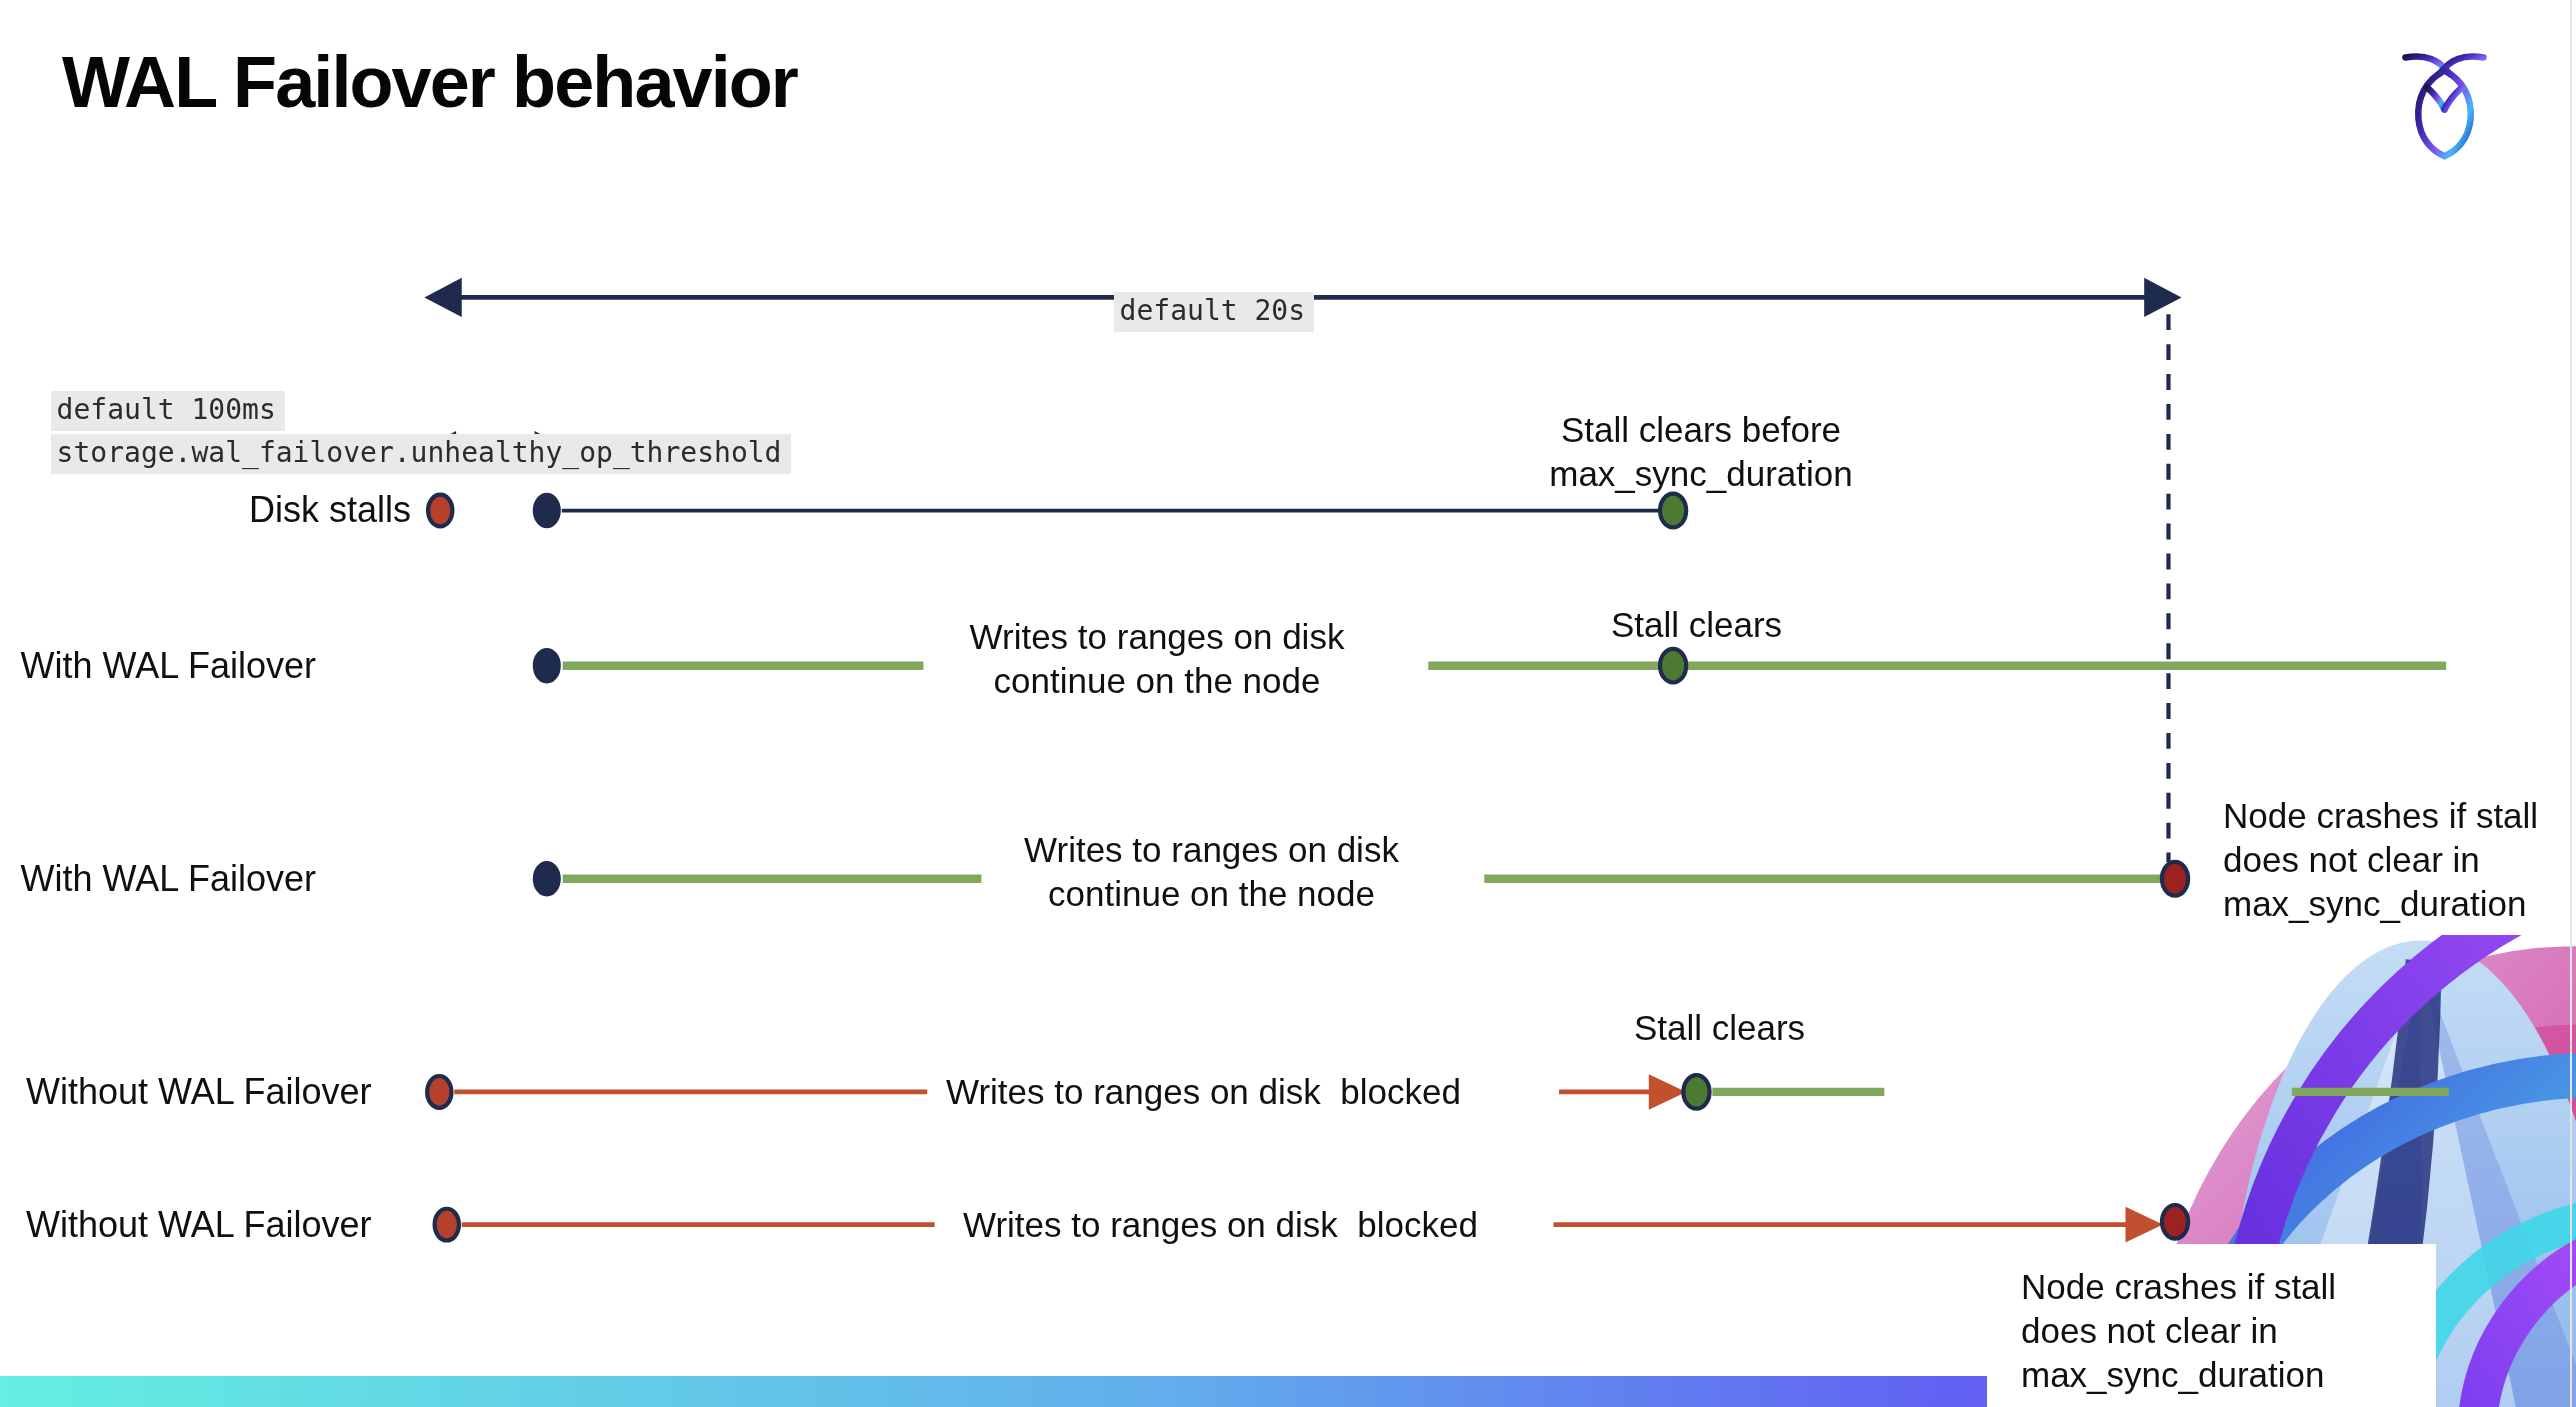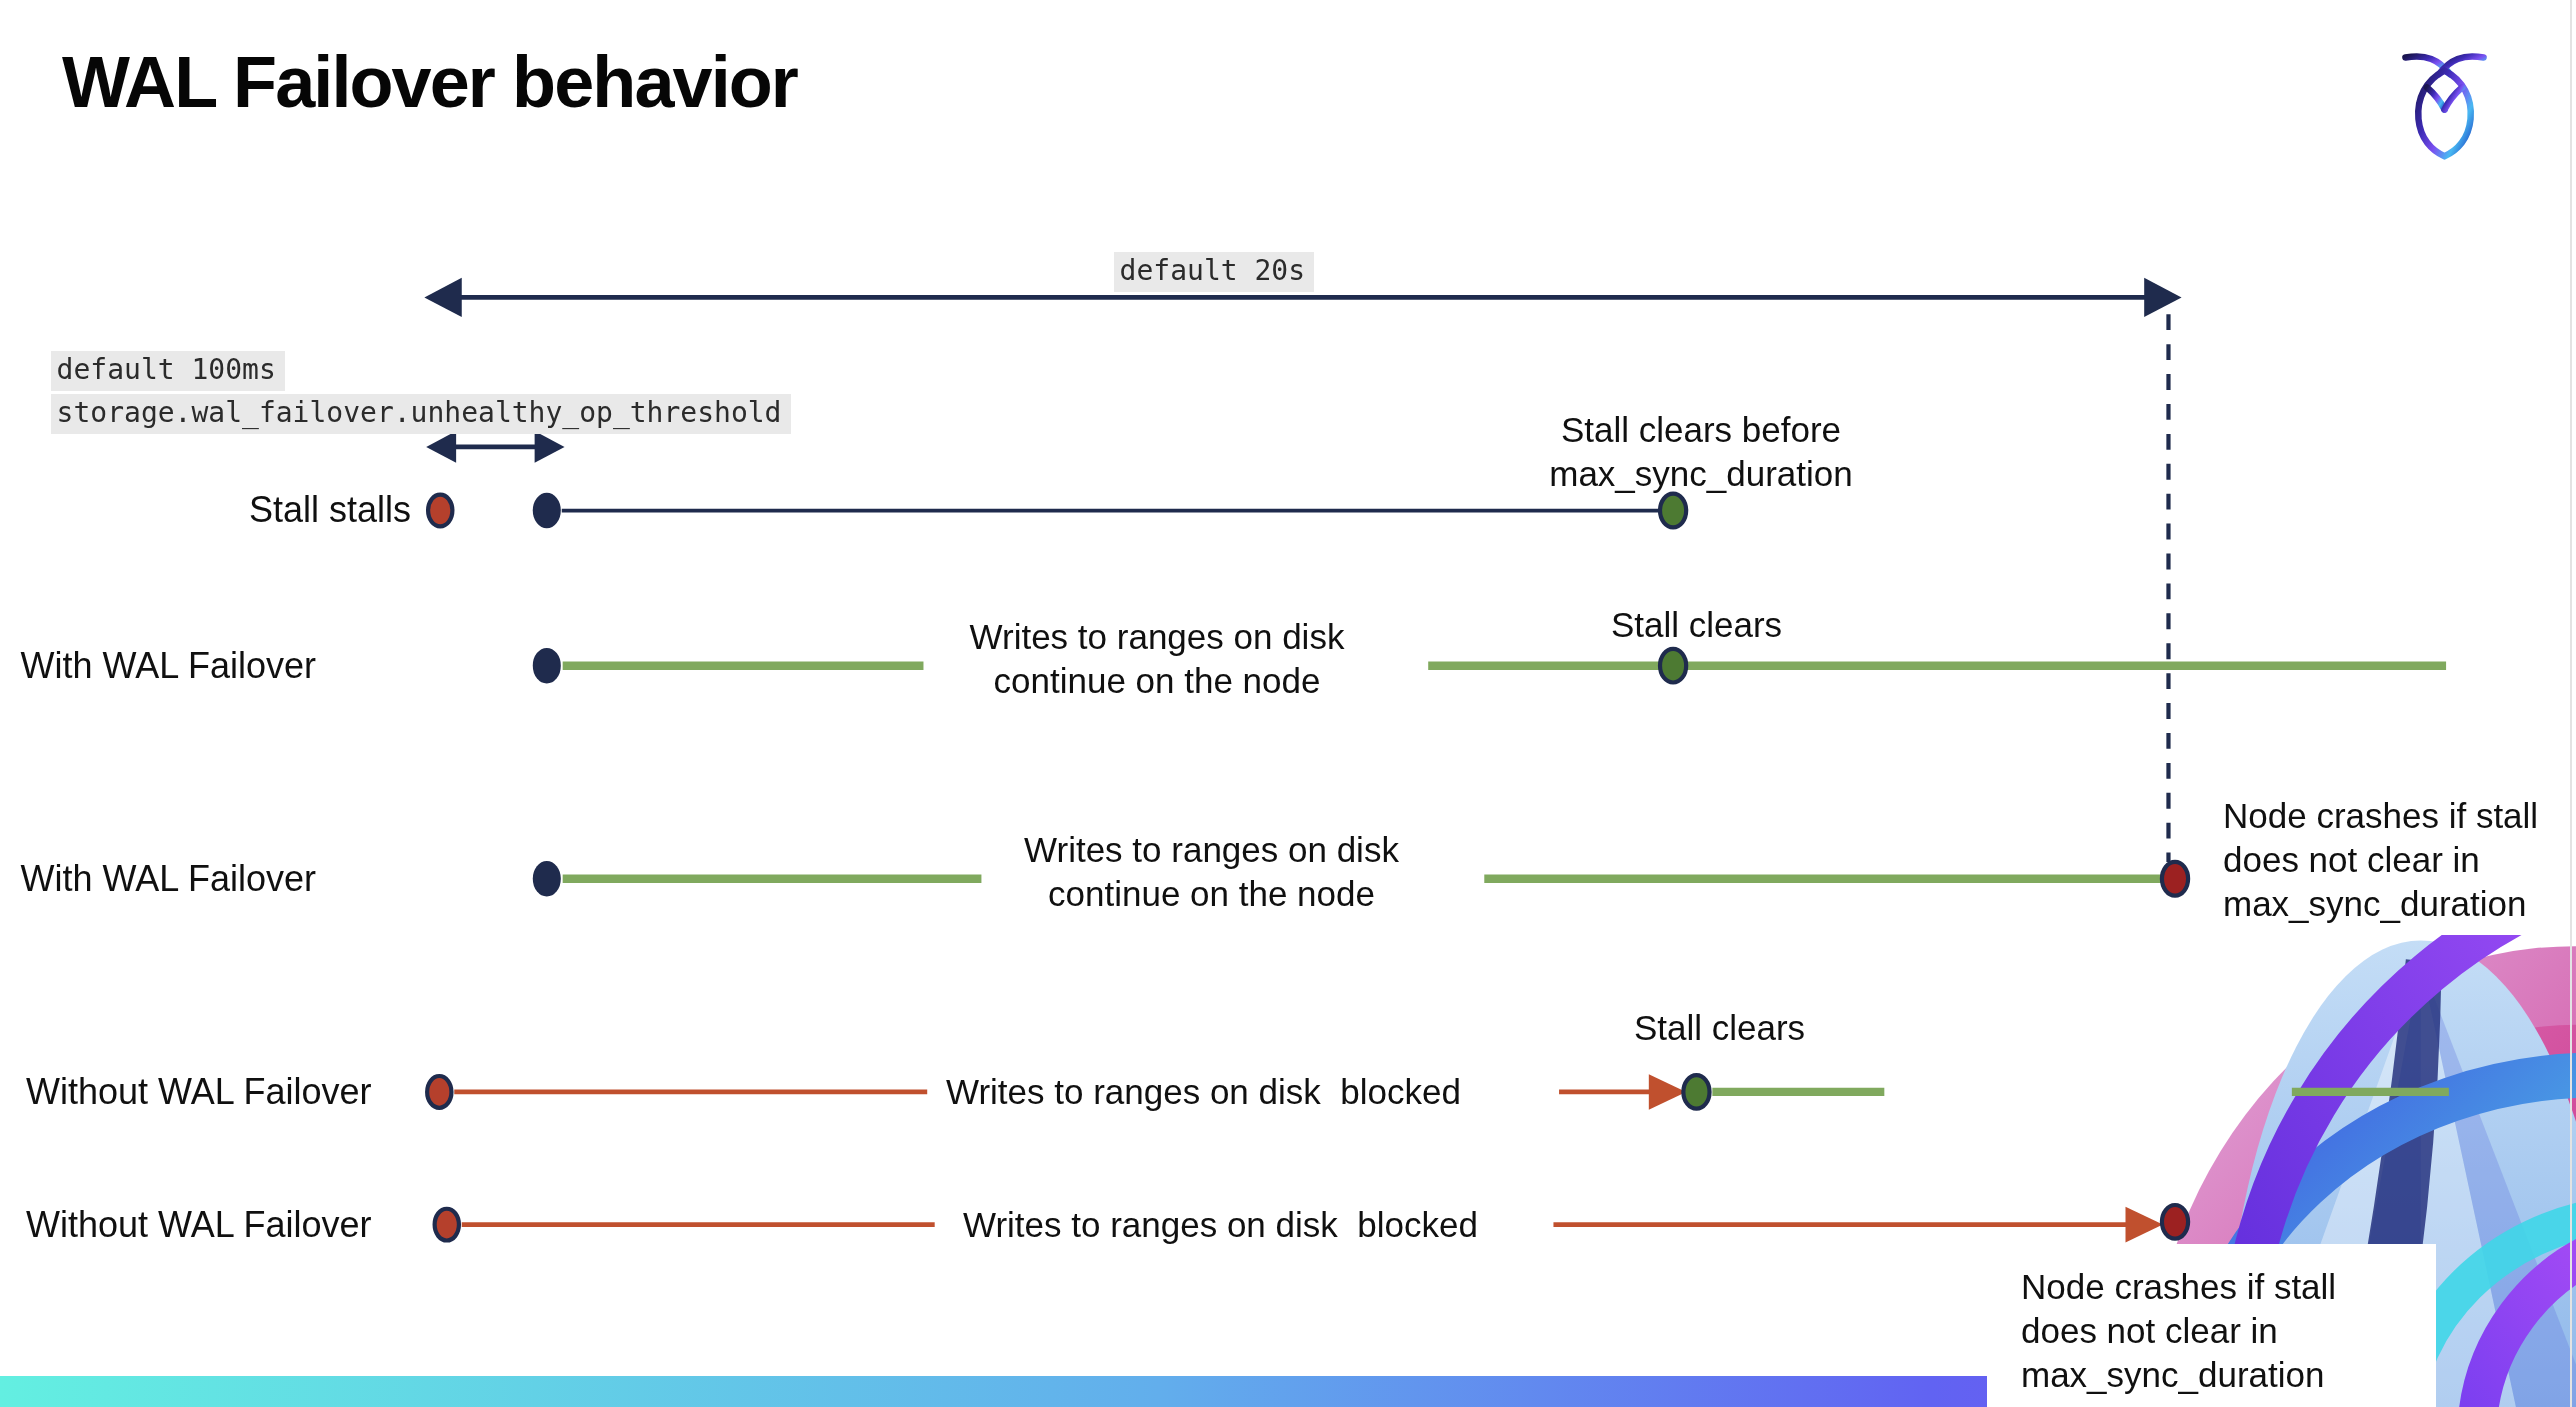--- a/index.html
+++ b/index.html
@@ -13,21 +13,21 @@
   }
   .rowlabel{
     position:absolute; font-size:36px; color:#101010; white-space:nowrap;
   }
   .rowlabel.r{ text-align:right; }
   .ann{
     position:absolute; font-size:35px; line-height:44px; color:#101010;
     white-space:pre-wrap;
   }
   .ann.c{ text-align:center; }
-  .code-label{ position:absolute; }
+  .code-label{ position:absolute;margin-top:40px; }
   .code-label span{
     display:inline-block; background:var(--c-code-bg,#e9e9e9); color:#2b2b2b;
     font-family:"DejaVu Sans Mono","Liberation Mono",monospace; font-size:28px;
     line-height:34px; padding:1.9px 9.3px 3.7px 5.6px; white-space:pre;
   }
   .tl-svg{ position:absolute; left:0; top:0; z-index:4; pointer-events:none; }
   .nl{ stroke:var(--c-navy,#1f2b4d); }
   .nf{ fill:var(--c-navy,#1f2b4d); }
   .gl{ stroke:var(--c-green-line,#80a95e); }
   .rl{ stroke:var(--c-red-line,#c0502e); }
@@ -153,21 +153,21 @@
 
     <div class="code-label" style="left:1114px; top:252px;">
       <span>default 20s</span><br>
     </div>
 
     <div class="code-label" style="left:51px; top:351px;">
       <span>default 100ms</span><br>
       <span style="margin-top:3.7px;">storage.wal_failover.unhealthy_op_threshold</span>
     </div>
 
-    <div class="rowlabel r" style="left:131px; top:489px; width:280px;">Stall stalls</div>
+    <div class="rowlabel r" style="left:131px; top:489px; width:280px;">Disk stalls</div>
     <div class="rowlabel" style="left:20.6px; top:645px;">With WAL Failover</div>
     <div class="rowlabel" style="left:20.6px; top:858px;">With WAL Failover</div>
     <div class="rowlabel" style="left:26px; top:1071px;">Without WAL Failover</div>
     <div class="rowlabel" style="left:26px; top:1204px;">Without WAL Failover</div>
 
     <div class="ann c" style="left:1486px; top:408px; width:430px;">Stall clears before
 max_sync_duration</div>
     <div class="ann c" style="left:942px; top:615px; width:430px;">Writes to ranges on disk
 continue on the node</div>
     <div class="ann c" style="left:1533px; top:603px; width:327px;">Stall clears</div>

